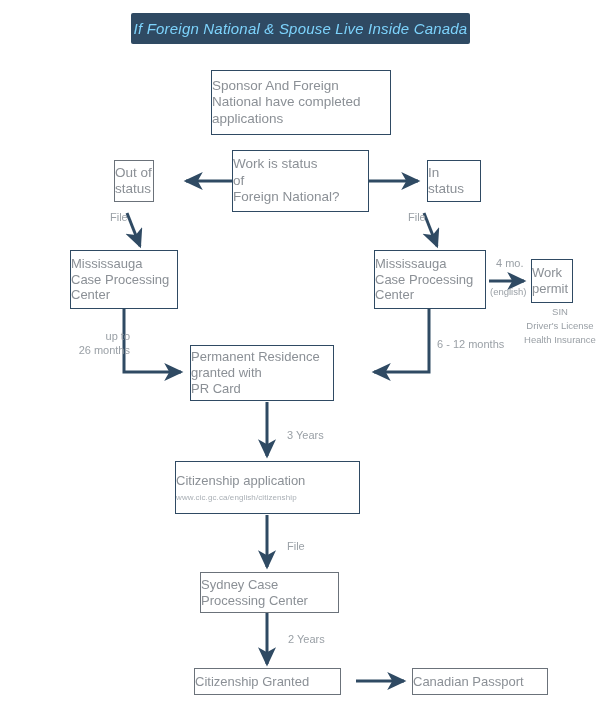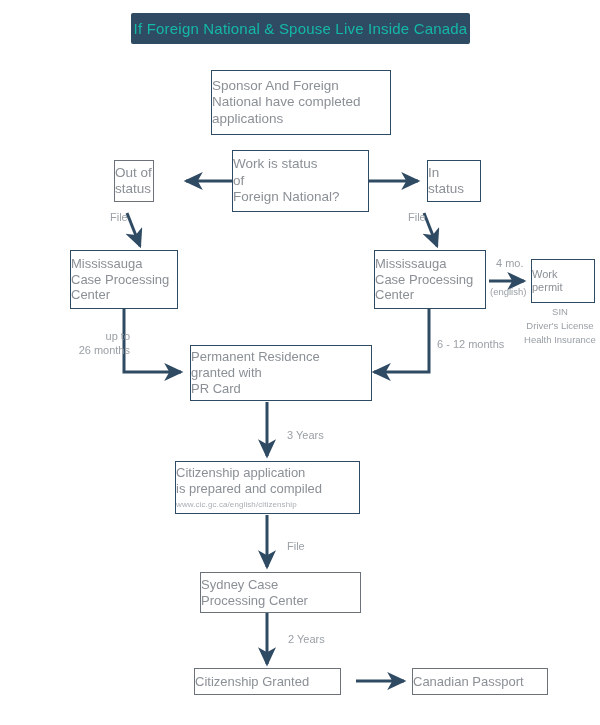--- a/index.html
+++ b/index.html
@@ -27,24 +27,25 @@
     top: 13px;
     width: 339px;
     height: 31px;
     background: #2f4a63;
     border-radius: 2px;
     display: flex;
     align-items: center;
     justify-content: center;
   }
   .banner-text {
-    color: #14b8a6;
+    color: #7dd3fc;
     font-size: 15px;
     letter-spacing: 0.2px;
     white-space: nowrap;
+    font-style: italic;
   }
   
   .box {
     position: absolute;
     box-sizing: border-box;
     border: 1.6px solid #2f4a63;
     background: #ffffff;
     color: #8b9096;
     display: flex;
     flex-direction: column;
@@ -158,38 +159,37 @@
     <span class="ln">Case Processing</span>
     <span class="ln">Center</span>
   </div>
 
   <div class="box" style="left:374px; top:250px; width:112px; height:59px; font-size:13px;">
     <span class="ln">Mississauga</span>
     <span class="ln">Case Processing</span>
     <span class="ln">Center</span>
   </div>
 
-  <div class="box" style="left:531px; top:259px; width:64px; height:44px; font-size:11px;">
+  <div class="box" style="left:531px; top:259px; width:42px; height:44px; font-size:13px;">
     <span class="ln">Work</span>
     <span class="ln">permit</span>
   </div>
 
-  <div class="box" style="left:190px; top:345px; width:182px; height:56px; font-size:13px;">
+  <div class="box" style="left:190px; top:345px; width:144px; height:56px; font-size:13px;">
     <span class="ln">Permanent Residence</span>
     <span class="ln">granted with</span>
     <span class="ln">PR Card</span>
   </div>
 
   <div class="box thin" style="left:175px; top:461px; width:185px; height:53px; font-size:13px;">
     <span class="ln">Citizenship application</span>
-    <span class="ln">is prepared and compiled</span>
     <span class="ln url">www.cic.gc.ca/english/citizenship</span>
   </div>
 
-  <div class="box thin grey" style="left:200px; top:572px; width:161px; height:41px; font-size:13px;">
+  <div class="box thin grey" style="left:200px; top:572px; width:139px; height:41px; font-size:13px;">
     <span class="ln">Sydney Case</span>
     <span class="ln">Processing Center</span>
   </div>
 
   <div class="box thin grey" style="left:194px; top:668px; width:147px; height:27px; font-size:13px;">
     <span class="ln">Citizenship Granted</span>
   </div>
 
   <div class="box thin grey" style="left:412px; top:668px; width:136px; height:27px; font-size:13px;">
     <span class="ln">Canadian Passport</span>

